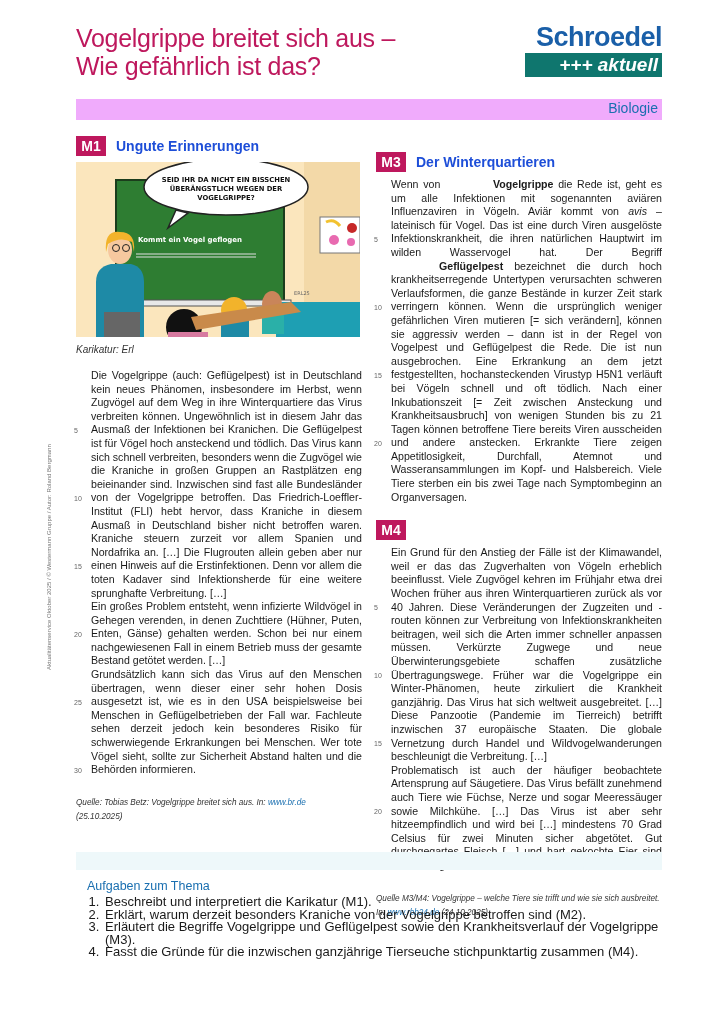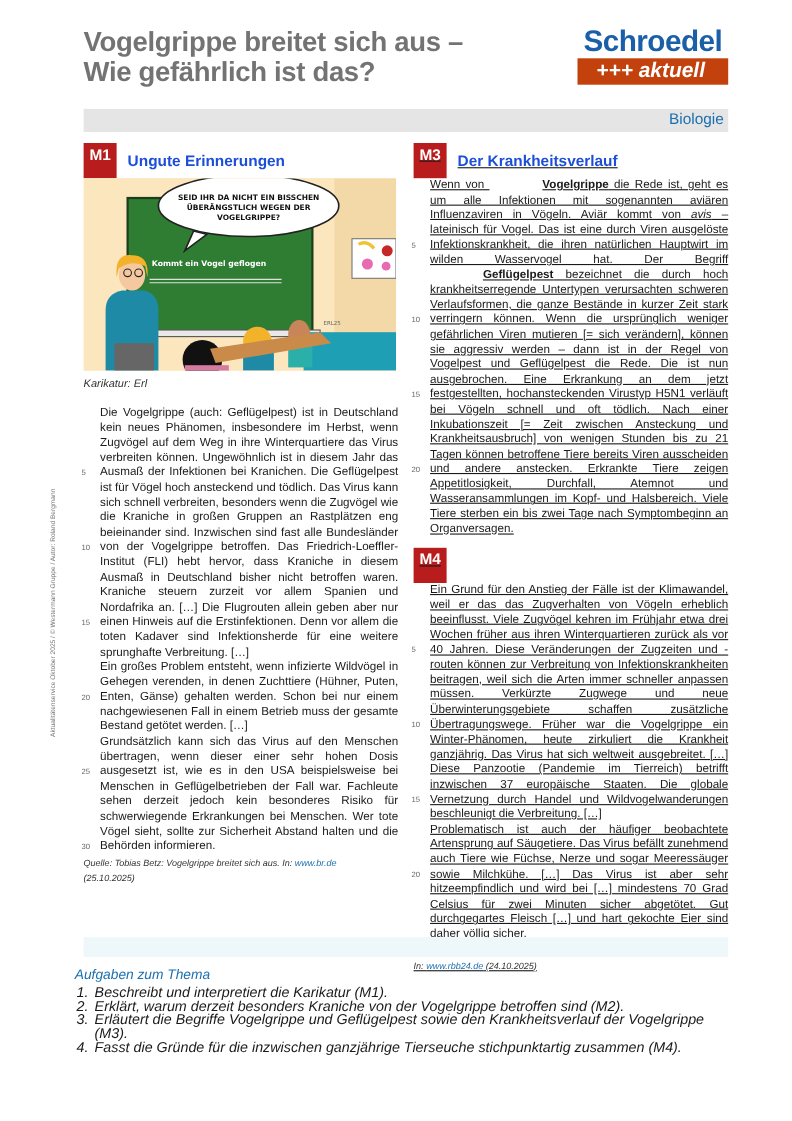--- a/index.html
+++ b/index.html
@@ -1,45 +1,45 @@
 <!DOCTYPE html>
 <html><head>
 <meta charset="utf-8">
 <style>
   html, body { margin: 0; padding: 0; background: #ffffff; }
   body { width: 720px; height: 1019px; position: relative; overflow: hidden;
          font-family: "Liberation Sans", "DejaVu Sans", sans-serif; color: #1a1a1a; }
   .title { position: absolute; left: 76px; top: 24px; width: 420px;
-           color: #737373; font-size: 25px; line-height: 28px; font-weight: bold; letter-spacing: -0.3px; margin: 0; }
+           color: #be185d; font-size: 25px; line-height: 28px; font-weight: normal; letter-spacing: -0.3px; margin: 0; }
   .title span { display: block; }
-  .logo { position: absolute; left: 525px; top: 22px; width: 137px; text-align: center; }
+  .logo { position: absolute; left: 525px; top: 22px; width: 137px; text-align: right; }
   .logo-name { color: #1a5fa8; font-size: 27px; font-weight: bold; line-height: 30px; letter-spacing: -0.5px; display: block; }
-  .logo-bar { display: block; background: #c2410c; color: #fff; font-size: 19px; font-style: italic; font-weight: bold;
+  .logo-bar { display: block; background: #0f766e; color: #fff; font-size: 19px; font-style: italic; font-weight: bold;
               line-height: 24px; height: 24px; padding-right: 4px; margin-top: 1px; }
-  .subject-bar { position: absolute; left: 76px; top: 99px; width: 586px; height: 21px; background: #e5e5e5; }
+  .subject-bar { position: absolute; left: 76px; top: 99px; width: 586px; height: 21px; background: #f0abfc; }
   .subject-bar span { position: absolute; right: 4px; top: 1px; color: #1a6fb0; font-size: 14px; }
   .side-note { position: absolute; left: 46px; top: 330px; width: 20px; height: 340px; }
   .side-note span { position: absolute; left: 0; top: 340px; transform-origin: 0 0; transform: rotate(-90deg);
                     white-space: nowrap; font-size: 6px; color: #777; }
   .col { position: absolute; width: 286px; }
   .col-left { left: 76px; top: 136px; }
-  .col-right { left: 376px; top: 136px; text-decoration: underline; }
+  .col-right { left: 376px; top: 152px; }
   .mhead { display: flex; align-items: center; height: 20px; margin-bottom: 6px; }
-  .mbadge { background: #b91c1c; color: #fff; font-weight: bold; font-size: 14px; width: 30px; height: 32px;
+  .mbadge { background: #be185d; color: #fff; font-weight: bold; font-size: 14px; width: 30px; height: 20px;
             line-height: 20px; text-align: center; margin-right: 10px; }
   .mtitle { font-weight: bold; font-size: 14px; color: #1d4ed8; }
   .cartoon { width: 284px; height: 175px; position: relative; overflow: hidden; background: #fbe6bd; }
   .caption { font-style: italic; font-size: 10px; color: #333; margin-top: 7px; }
   .body-text { margin-left: 15px; position: relative; font-size: 10.6px; line-height: 13.6px; text-align: justify; hyphens: manual; }
   .body-text p { margin: 0; }
   .linenum { position: absolute; left: -17px; font-size: 7px; color: #666; }
-  .source { font-size: 8.2px; font-style: italic; color: #333; line-height: 14px; margin-top: 1px; }
+  .source { font-size: 8.2px; font-style: italic; color: #333; line-height: 14px; margin-top: 19px; }
   .source a { color: #1a6fb0; text-decoration: none; }
   .tasks-bar { position: absolute; left: 76px; top: 852px; width: 586px; height: 18px; background: #eef8fa; }
-  .tasks { position: absolute; left: 68px; top: 879px; width: 600px; font-style: italic; }
+  .tasks { position: absolute; left: 87px; top: 879px; width: 600px; }
   .tasks h2 { margin: 0 0 3px 0; font-size: 12.5px; color: #1a6fb0; font-weight: normal; }
   .tasks ol { margin: 0; padding-left: 16px; font-size: 13px; line-height: 12.6px; }
   .tasks li { padding-left: 2px; }
   b { font-weight: bold; margin-left: 48px; }
 </style>
 </head>
 <body>
 
 <h1 class="title">
   <span>Vogelgrippe breitet sich aus –</span>
@@ -120,21 +120,21 @@
       <span>Quelle: Tobias Betz: Vogelgrippe breitet sich aus. In: </span><a>www.br.de</a><br>
       <span>(25.10.2025)</span>
     </div>
   </section>
 </div>
 
 <div class="col col-right">
   <section>
     <div class="mhead">
       <span class="mbadge">M3</span>
-      <span class="mtitle">Der Krankheitsverlauf</span>
+      <span class="mtitle">Der Winterquartieren</span>
     </div>
     <div class="body-text">
       <span class="linenum" style="top:55px">5</span>
       <span class="linenum" style="top:123px">10</span>
       <span class="linenum" style="top:191px">15</span>
       <span class="linenum" style="top:259px">20</span>
       <p><span>Wenn von </span><b>Vogelgrippe</b><span> die Rede ist, geht es um alle Infektionen mit sogenannten aviären Influenzaviren in Vögeln. Aviär kommt von </span><i>avis</i><span> – lateinisch für Vogel. Das ist eine durch Viren ausgelöste Infektionskrankheit, die ihren natürlichen Hauptwirt im wilden Wasservogel hat. Der Begriff </span><b>Geflügelpest</b><span> bezeichnet die durch hoch krankheitserregende Untertypen verursachten schweren Verlaufsformen, die ganze Bestände in kurzer Zeit stark verringern können. Wenn die ursprünglich weniger gefährlichen Viren mutieren [= sich verändern], können sie aggressiv werden – dann ist in der Regel von Vogelpest und Geflügelpest die Rede. Die ist nun ausgebrochen. Eine Erkrankung an dem jetzt festgestellten, hochansteckenden Virustyp H5N1 verläuft bei Vögeln schnell und oft tödlich. Nach einer Inkubationszeit [= Zeit zwischen Ansteckung und Krankheitsausbruch] von wenigen Stunden bis zu 21 Tagen können betroffene Tiere bereits Viren ausscheiden und andere anstecken. Erkrankte Tiere zeigen Appetitlosigkeit, Durchfall, Atemnot und Wasseransammlungen im Kopf- und Halsbereich. Viele Tiere sterben ein bis zwei Tage nach Symptombeginn an Organversagen.</span></p>
     </div>
   </section>
 

